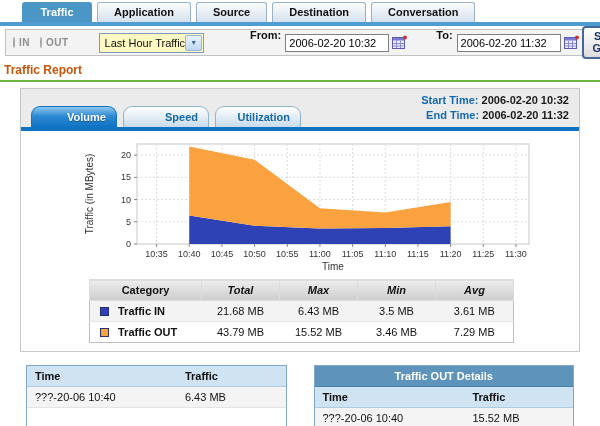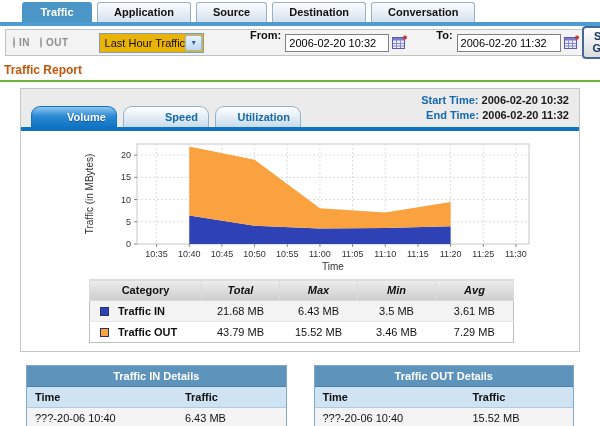--- a/index.html
+++ b/index.html
@@ -22,21 +22,21 @@
   .tabstrip { height:4px; background:#4E9CD2; }
 
   
   .toolbar {
     margin:3px 5px 0 5px; height:27px; background:#F3F3F3;
     border:1px solid #C2C2C2; display:flex; align-items:center; padding:0 7px;
   }
   .radio { width:11px; height:11px; border:1px solid #A6A6A6; border-radius:50%; background:#FBFBFB; }
   .radio-label { color:#8E8E8E; font-weight:bold; font-size:10px; margin:0 10px 0 4px; letter-spacing:.5px; }
   .vsep { width:2px; height:17px; background:#76ABD9; margin:0 10px; }
-  .selectbox { display:flex; align-items:center; width:130px; height:20px; border:1px solid #7F9DB9; background:#eab308; }
+  .selectbox { display:flex; align-items:center; width:130px; height:20px; border:1px solid #7F9DB9; background:#fef9c3; }
   .selectbox .val { flex:1; padding-left:5px; font-size:11px; white-space:nowrap; overflow:hidden; }
   .selectbox .arrow {
     width:17px; height:16px; margin-right:1px; background:linear-gradient(#EAF3FC,#BFD8F1);
     border:1px solid #96B7DA; border-radius:2px; display:flex; align-items:center; justify-content:center;
     font-size:7px; color:#33669B;
   }
   .field-label { font-weight:bold; margin:0 4px 16px 6px; white-space:nowrap;padding-left:20px; }
   .datebox { width:104px; height:18px; border:1px solid #808080; font-size:11px; padding:1px 3px; font-family:"Liberation Sans",sans-serif; background:#fff; }
   .cal { margin:0 3px; flex:none; }
   .show-graph {
@@ -251,21 +251,20 @@
             <td>3.46 MB</td>
             <td>7.29 MB</td>
           </tr>
         </tbody>
     </table>
   </div>
 </div>
 
 <div class="details-row">
   <div class="dtable">
-    <div class="dtitle">Traffic IN Details</div>
     <div class="dcols">
         <div class="c1">Time</div>
         <div class="c2">Traffic</div>
       </div>
     <div class="dbody">
         <div class="drow odd">
           <div class="c1">???-20-06 10:40</div>
           <div class="c2">6.43 MB</div>
         </div>
       </div>

